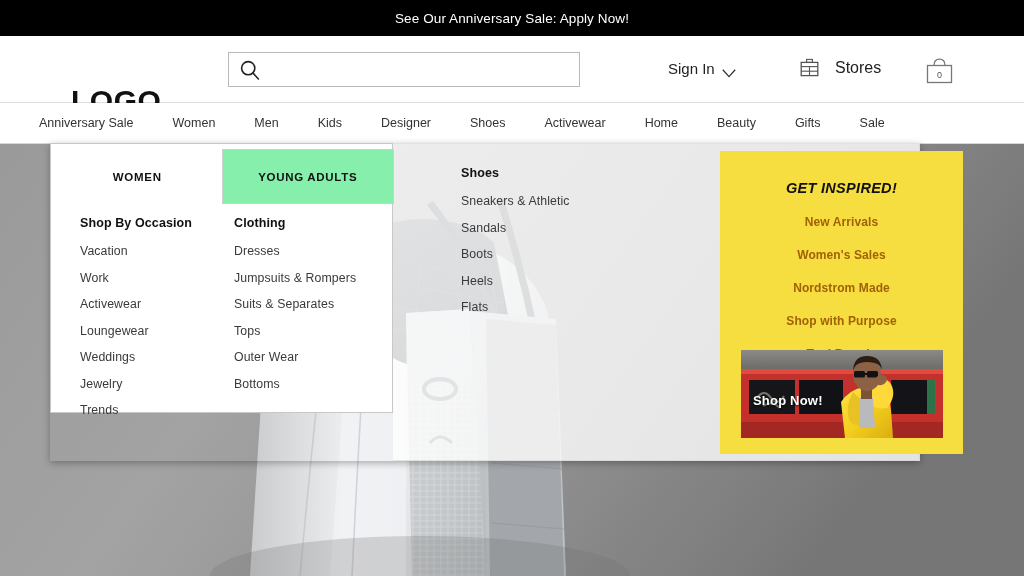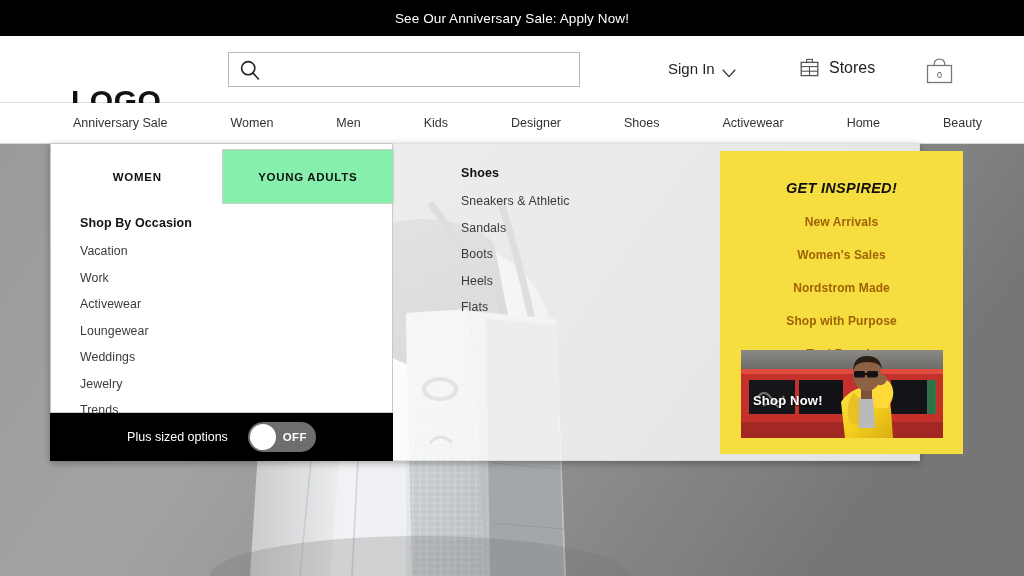--- a/index.html
+++ b/index.html
@@ -96,44 +96,43 @@
     color: #222;
   }
   .chev {
     width: 14px; height: 9px;
   }
   .stores {
     position: absolute;
     left: 800px; top: 22px;
     display: flex;
     align-items: center;
-    gap: 10px;
+    gap: 16px;
     font-size: 16px;
     color: #222;
   }
   .store-icon { width: 19px; height: 19px; display:block; }
   .bag {
     position: absolute;
     left: 924px; top: 20px;
     width: 31px; height: 31px;
   }
 
   
   .catnav {
     position: absolute;
     left: 0; top: 103px;
     width: 1024px; height: 41px;
     background: #fff;
     border-bottom: 1px solid #d8d8d8;
     box-sizing: border-box;
     display: flex;
     align-items: center;
-    padding-left: 62px;
+    padding-left: 28px;
     padding-right: 40px;
-    gap: 24px;
   }
   .catnav .item {
     font-size: 12.5px;
     color: #333;
     white-space: nowrap;
     padding: 0 11px;
     margin-right: 17px;
   }
   .catnav .item:last-child { margin-right: 0; }
 
@@ -540,23 +539,25 @@
         <div class="col-title">Shop By Occasion</div>
         <div class="col-link">Vacation</div>
         <div class="col-link">Work</div>
         <div class="col-link">Activewear</div>
         <div class="col-link">Loungewear</div>
         <div class="col-link">Weddings</div>
         <div class="col-link">Jewelry</div>
         <div class="col-link">Trends</div>
       </div>
 
+      <div class="col col-clothing">
+        <div class="col-title">Clothing</div>
+        <div class="col-link">Dresses</div>
+        <div class="col-link">Jumpsuits &amp; Rompers</div>
+        <div class="col-link">Suits &amp; Separates</div>
+        <div class="col-link">Tops</div>
+        <div class="col-link">Outer Wear</div>
+        <div class="col-link">Bottoms</div>
+      </div>
     </div>
   </div>
 
-  <div class="plusbar">
-    <span class="label">Plus sized options</span>
-    <div class="toggle">
-      <span class="knob"></span>
-      <span class="state">OFF</span>
-    </div>
-  </div>
 </div>
 
 </body></html>

